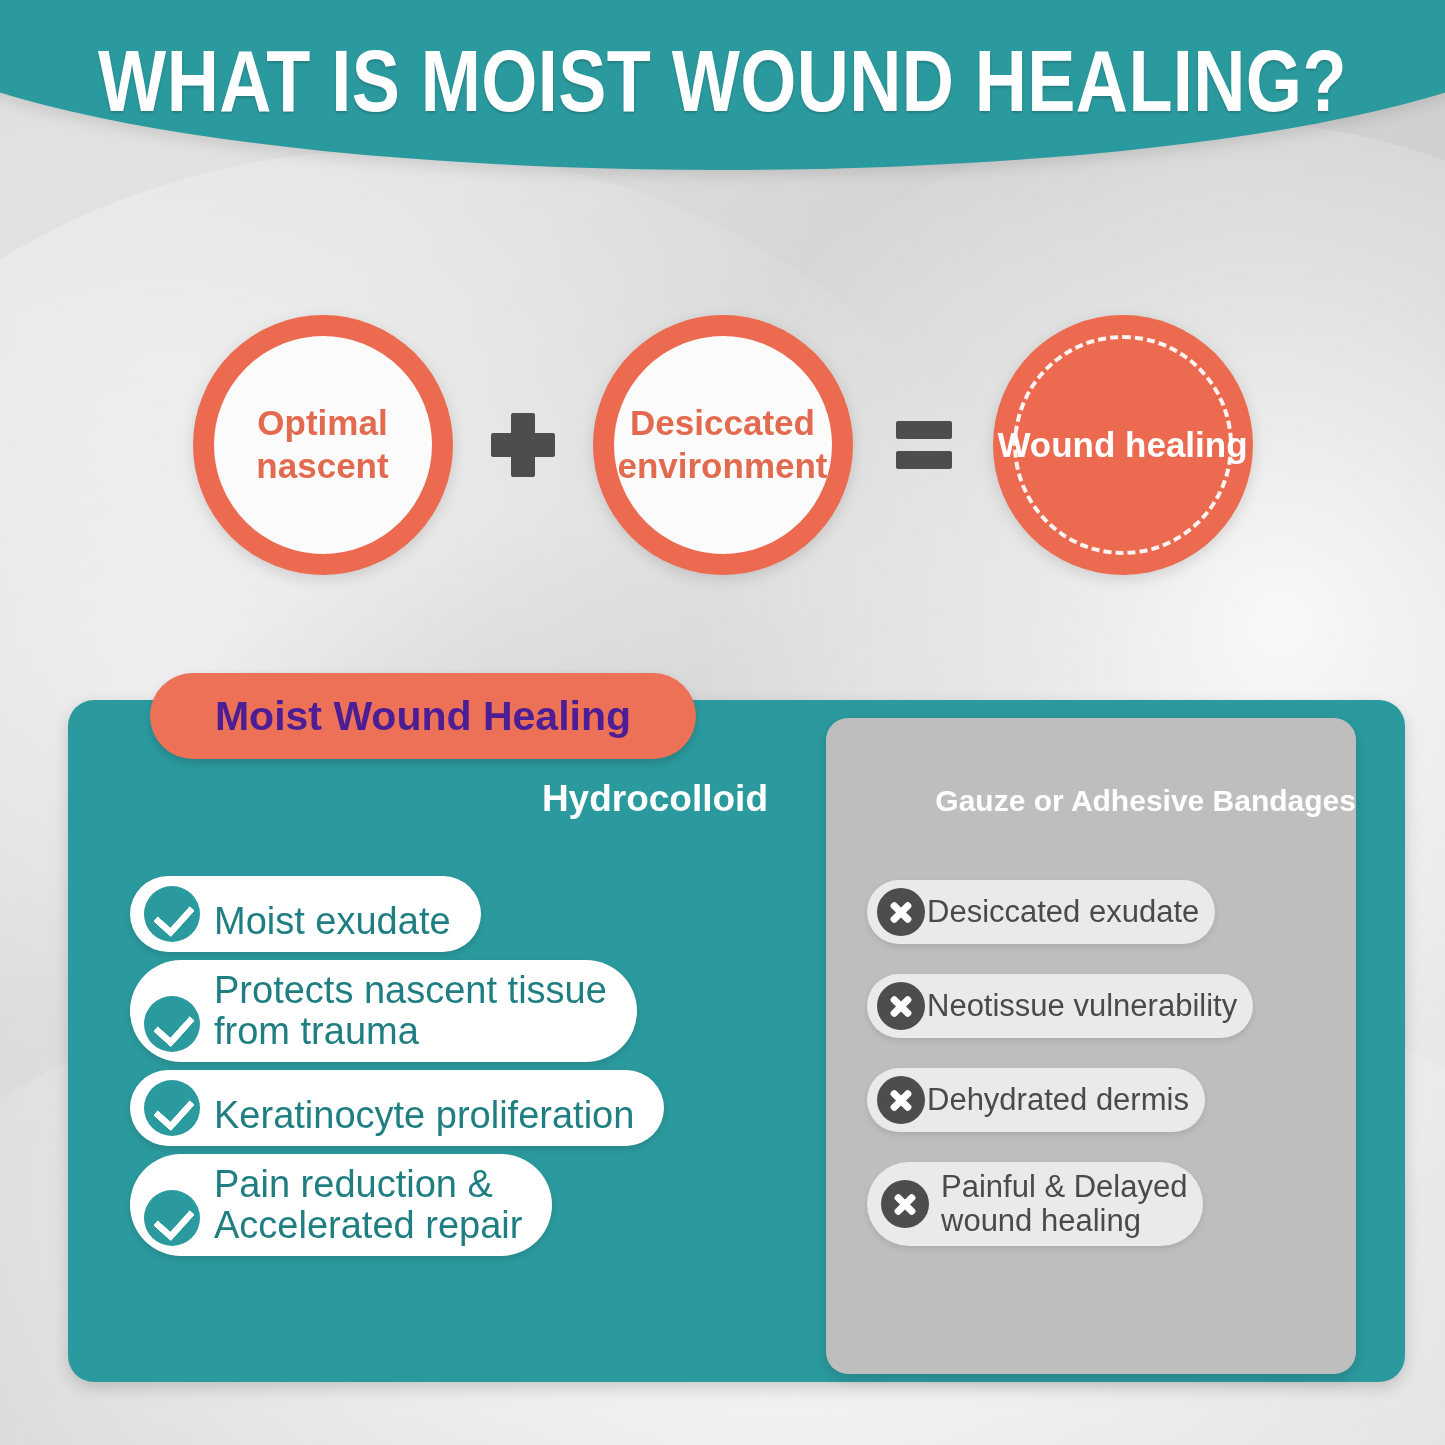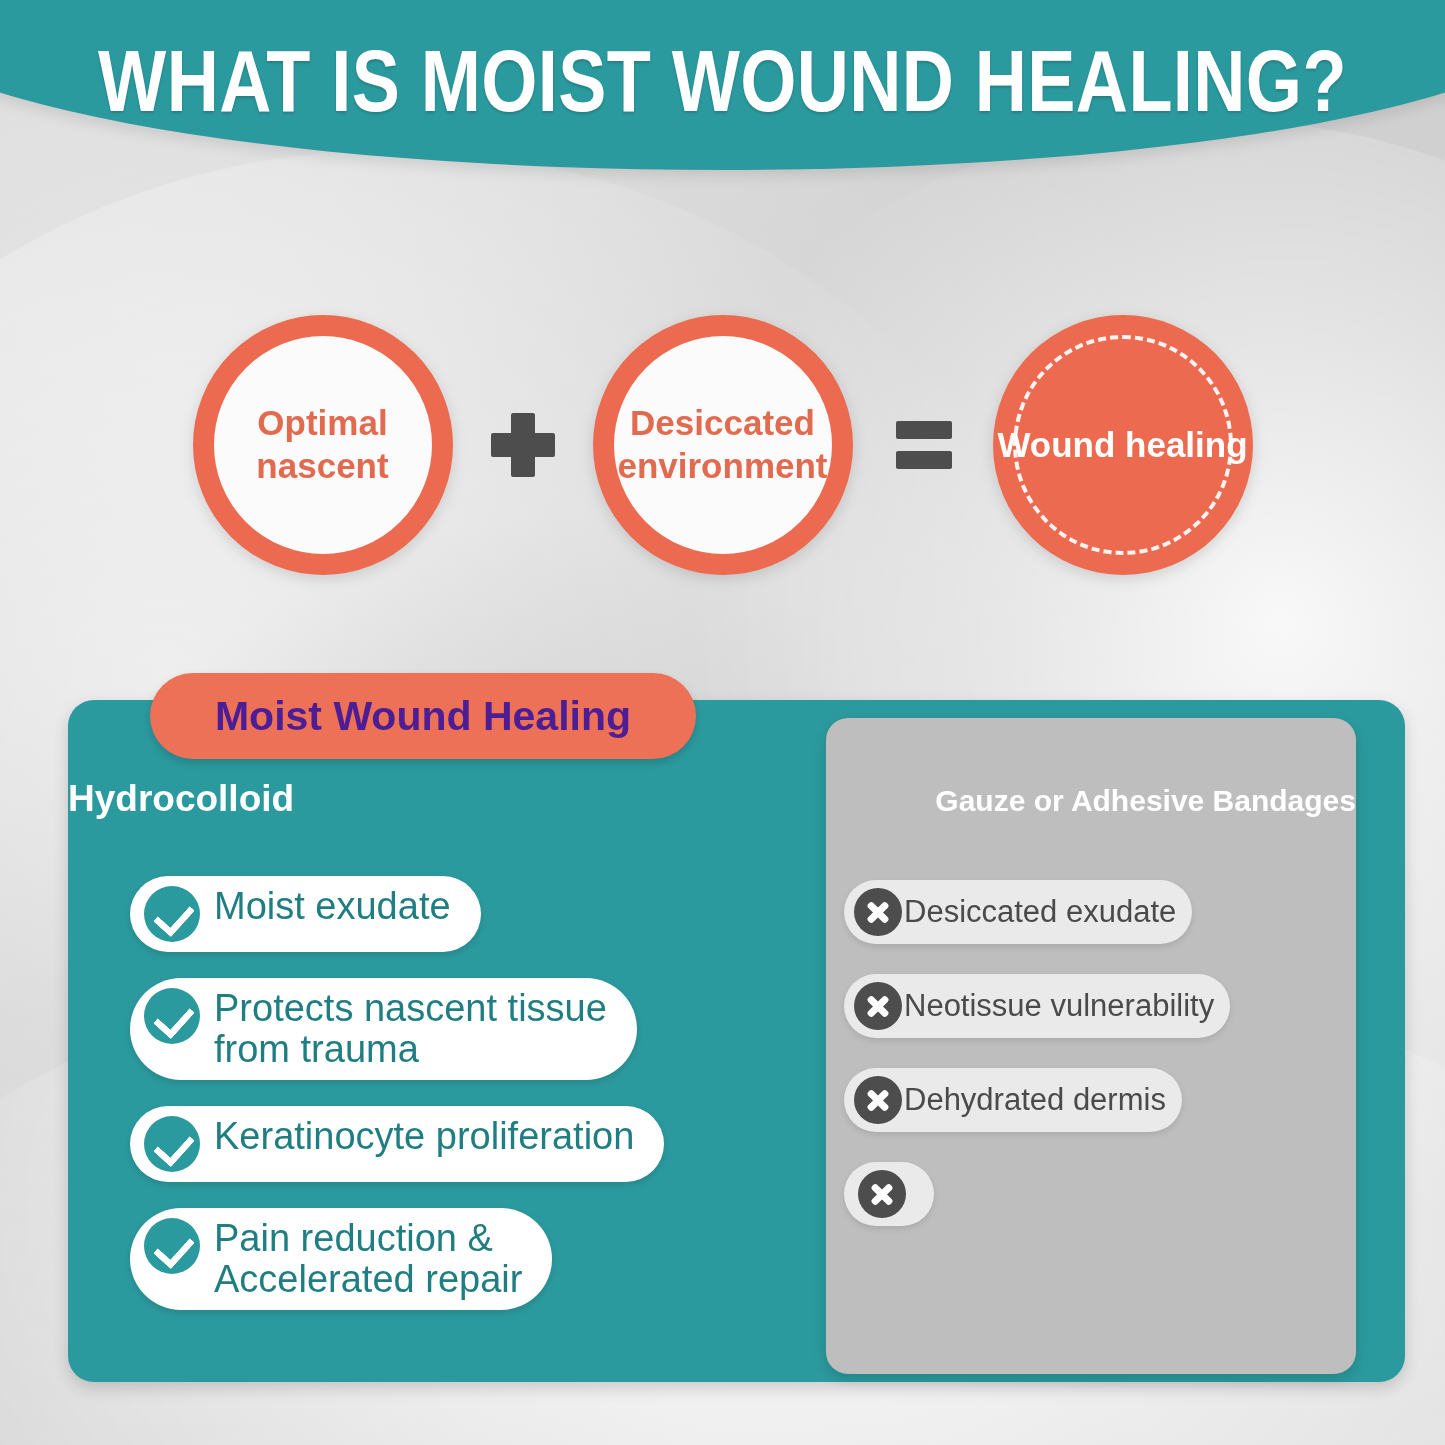--- a/index.html
+++ b/index.html
@@ -219,21 +219,21 @@
     font-weight: bold;
   }
 
   
   .sub-left {
     position: absolute;
     z-index: 7;
     left: 68px;
     top: 778px;
     width: 700px;
-    text-align: left;
+    text-align: right;
     color: #ffffff;
     font-size: 37px;
     font-weight: bold;
   }
   .sub-right {
     position: absolute;
     z-index: 7;
     left: 826px;
     top: 784px;
     width: 530px;
@@ -246,25 +246,25 @@
   
   .list-left {
     position: absolute;
     z-index: 7;
     left: 130px;
     top: 876px;
     width: 660px;
   }
   .row-left {
     display: flex;
-    align-items: flex-start;
+    align-items: flex-end;
     background: #ffffff;
     border-radius: 999px;
     padding: 10px 30px 10px 14px;
-    margin-bottom: 26px;
+    margin-bottom: 8px;
     width: max-content;
     max-width: 660px;
     box-shadow: 0 3px 7px rgba(0,0,0,0.13);
   }
   .check {
     flex: 0 0 auto;
     width: 56px;
     height: 56px;
     border-radius: 50%;
     background: #2b9a9e;
@@ -287,21 +287,21 @@
     color: #1f7e82;
     font-size: 38px;
     line-height: 1.08;
     white-space: pre-line;
   }
 
   
   .list-right {
     position: absolute;
     z-index: 7;
-    left: 844px;
+    left: 867px;
     top: 880px;
     width: 430px;
   }
   .row-right {
     display: flex;
     align-items: center;
     background: #eaeaea;
     border-radius: 999px;
     padding: 8px 16px 8px 10px;
     margin-bottom: 30px;
@@ -428,17 +428,19 @@
       <span class="row-right-text">Neotissue vulnerability</span>
     </div>
 
     <div class="row-right">
       <span class="cross"></span>
       <span class="row-right-text">Dehydrated dermis</span>
     </div>
 
     <div class="row-right two-line">
       <span class="cross"></span>
+      <span class="row-right-text">Painful &amp; Delayed
+wound healing</span>
     </div>
 
   </div>
 
 </div>
 
 </body></html>

